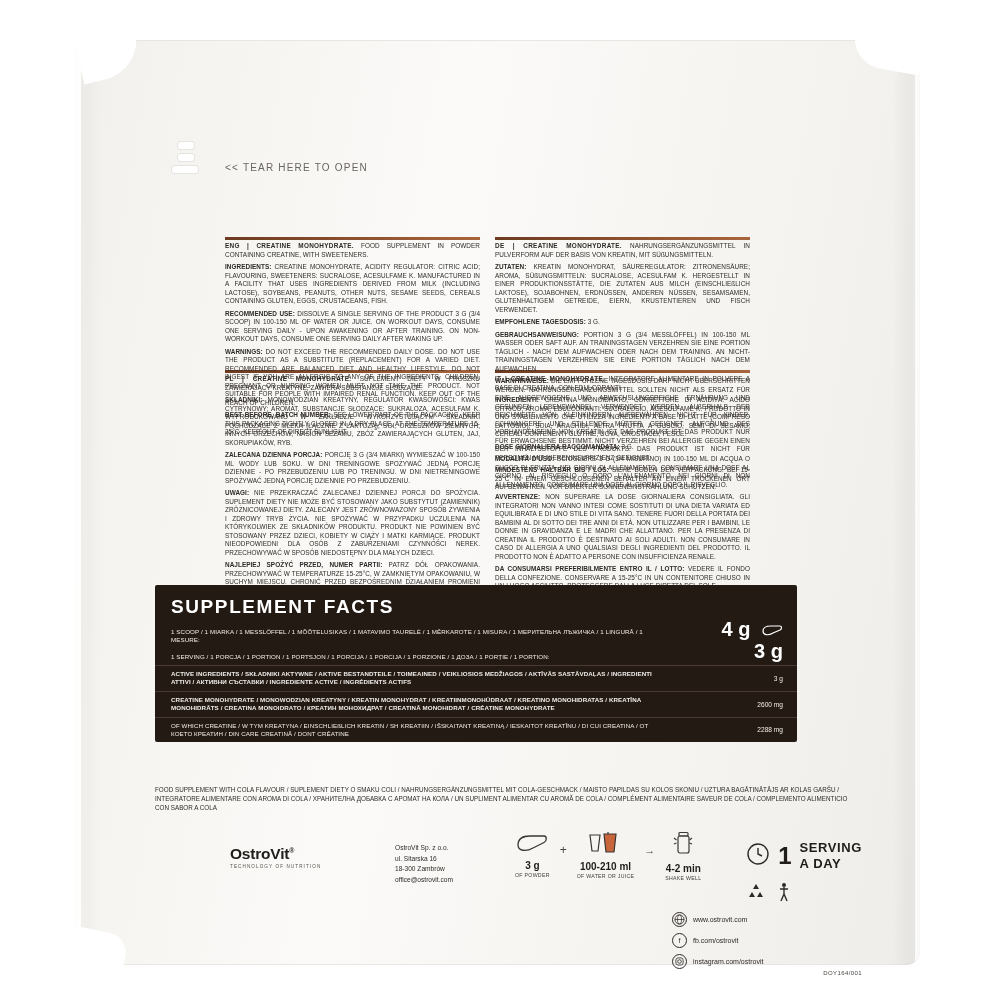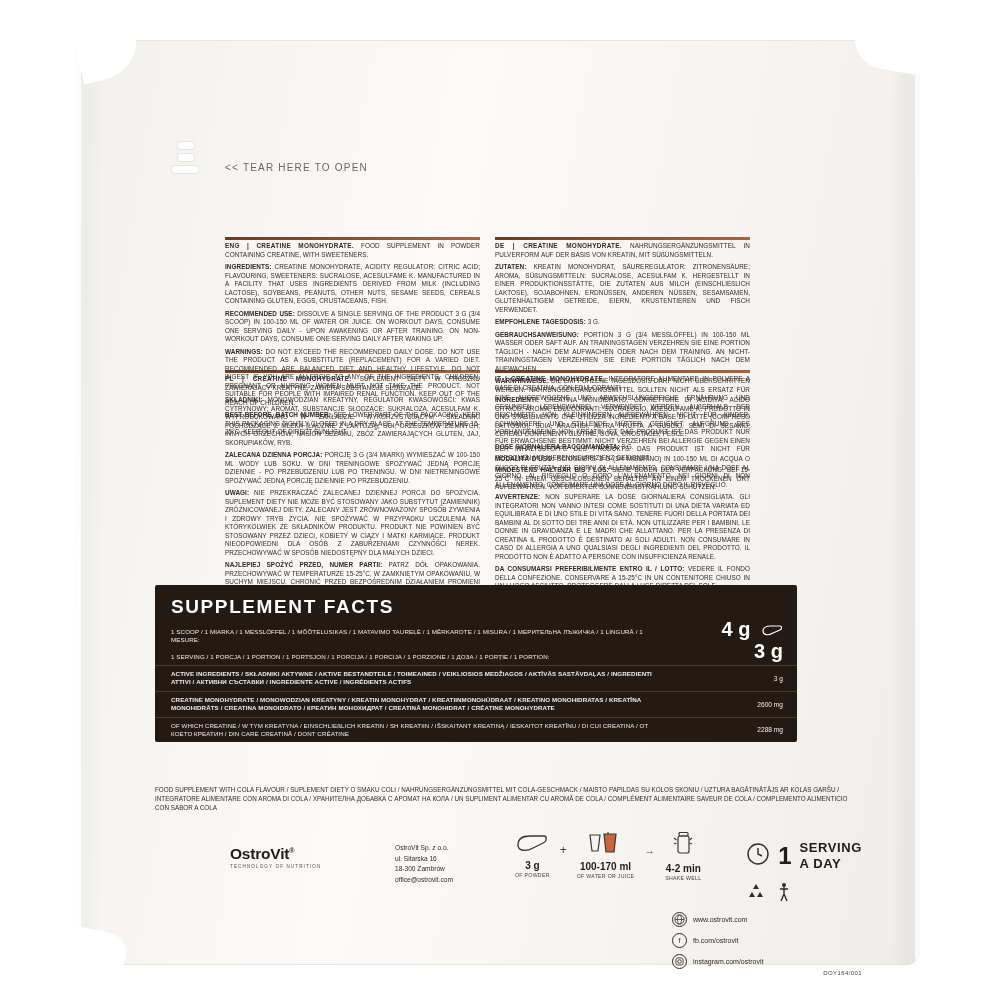--- a/index.html
+++ b/index.html
@@ -440,21 +440,21 @@
     </div>
     <div class="plus">+</div>
     <div class="usage-item">
       <div>
         <svg width="40" height="22" viewBox="0 0 40 22">
           <path d="M4 3 L14 3 L12 19 L6 19 Z" fill="none" stroke="#3a3632" stroke-width="1.2"></path>
           <path d="M18 2 L30 2 L28 20 L20 20 Z" fill="#c9653a" stroke="#3a3632" stroke-width="1.2"></path>
           <path d="M22 2 L22 -2" stroke="#3a3632" stroke-width="1.2"></path>
         </svg>
       </div>
-      <div class="usage-big">100-170 ml</div>
+      <div class="usage-big">100-210 ml</div>
       <div class="usage-small">OF WATER OR JUICE</div>
     </div>
     <div class="arrow">→</div>
     <div class="usage-item">
       <div>
         <svg width="26" height="26" viewBox="0 0 26 26">
           <rect x="8" y="6" width="11" height="17" rx="2" fill="none" stroke="#3a3632" stroke-width="1.2"></rect>
           <rect x="9" y="2.5" width="9" height="3.5" rx="1" fill="none" stroke="#3a3632" stroke-width="1.2"></rect>
           <path d="M4 8 L6.5 10 M4 14 L6.5 13" stroke="#3a3632" stroke-width="1.1"></path>
           <path d="M22 8 L19.5 10 M22 14 L19.5 13" stroke="#3a3632" stroke-width="1.1"></path>

